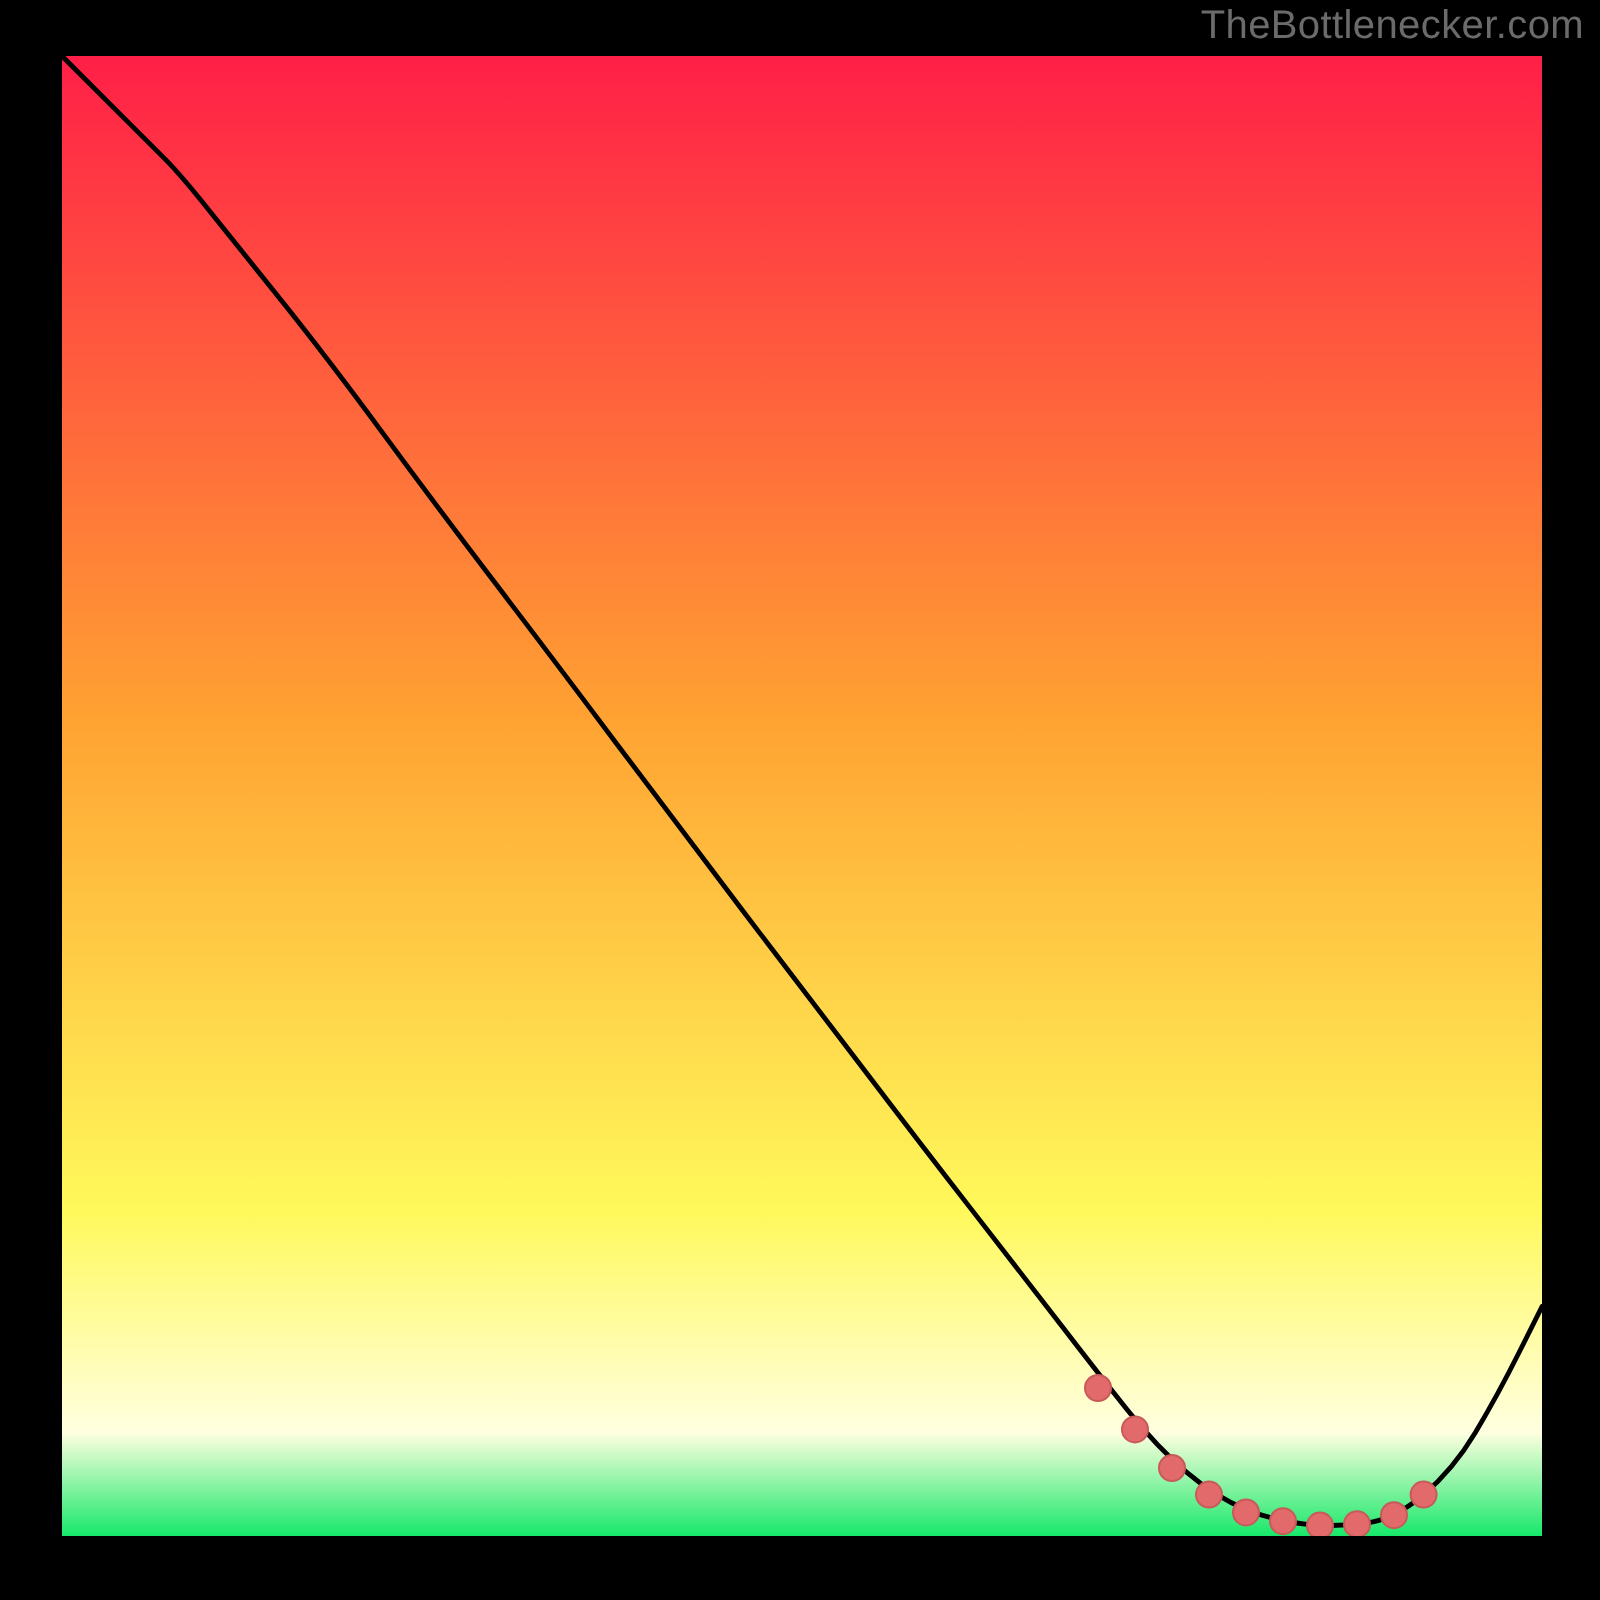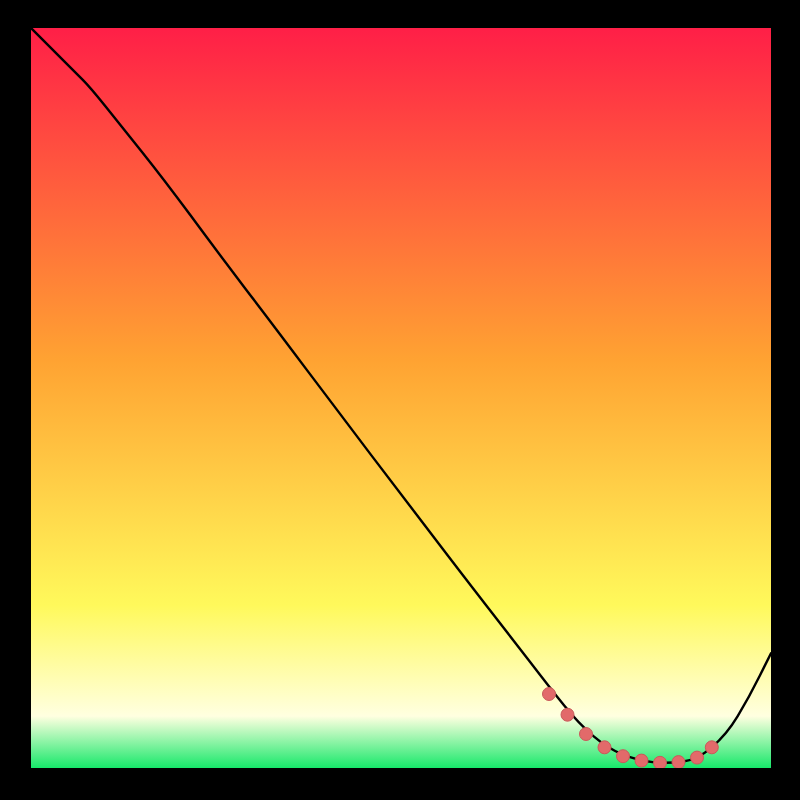--- a/index.html
+++ b/index.html
@@ -38,20 +38,21 @@
   .plot-wrap svg {
     display: block;
     width: 740px;
     height: 740px;
   }
 </style>
 </head>
 <body>
 
 <div class="frame">
+  <div class="watermark">TheBottlenecker.com</div>
 
   <div class="plot-wrap">
     <svg viewBox="0 0 740 740">
       <defs>
         <linearGradient id="bg-grad" x1="0" y1="0" x2="0" y2="1">
           <stop id="g-top" offset="0%" stop-color="#ff1f47"></stop>
           <stop id="g-mid" offset="45%" stop-color="#ffa332"></stop>
           <stop id="g-low" offset="78%" stop-color="#fff95b"></stop>
           <stop id="g-pale" offset="93%" stop-color="#ffffe0"></stop>
           <stop id="g-bot" offset="100%" stop-color="#17e86a"></stop>

